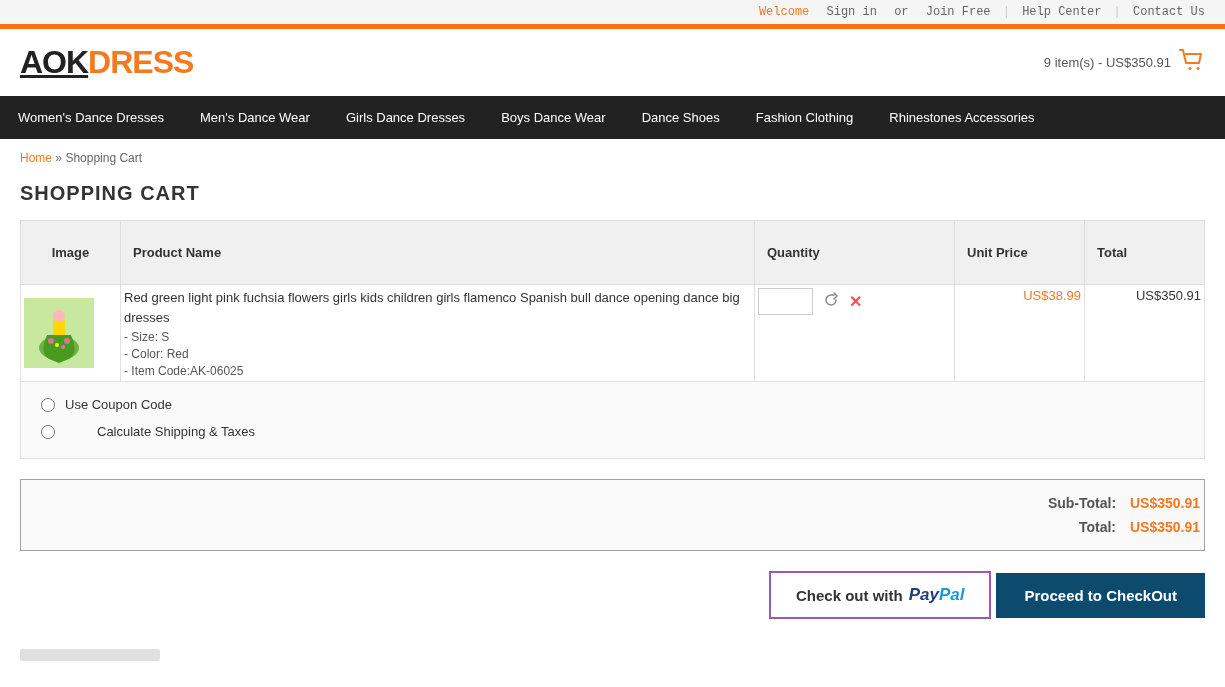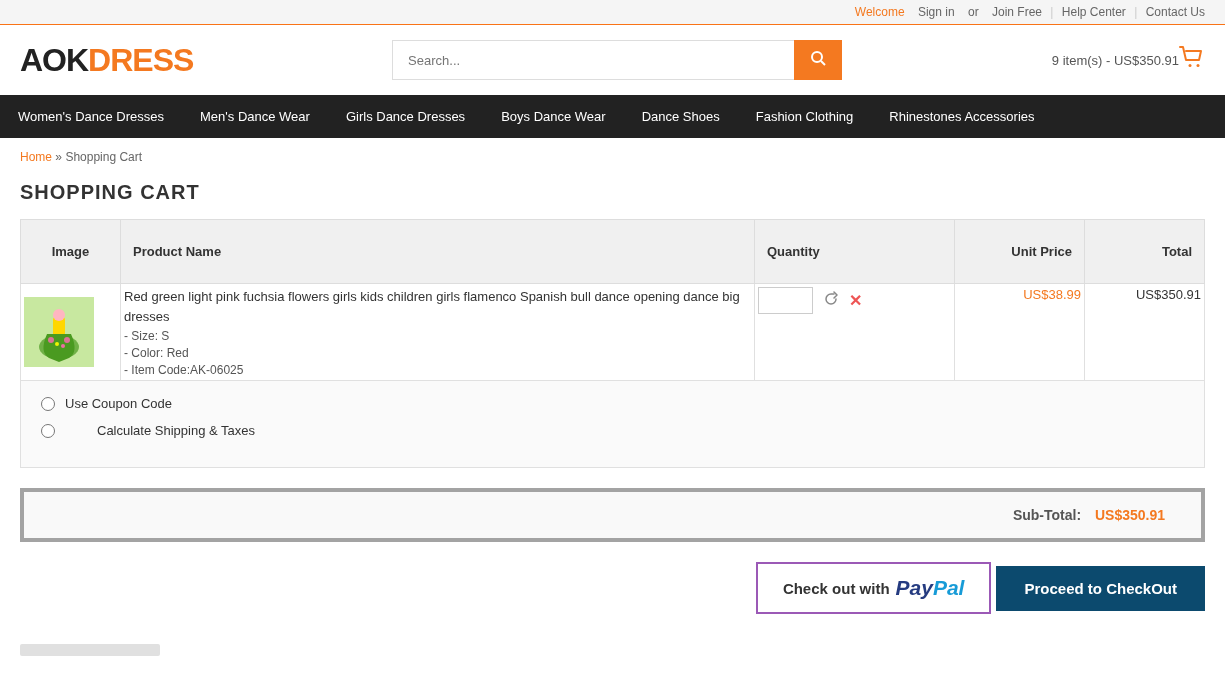--- a/index.html
+++ b/index.html
@@ -1,43 +1,44 @@
 <!DOCTYPE html>
 <html><head>
   <meta charset="utf-8">
   <style>
     * { box-sizing: border-box; margin: 0; padding: 0; }
     body { font-family: Arial, sans-serif; font-size: 13px; color: #333; background: #fff; }
 
     
     .top-bar {
       background: #f5f5f5;
-      border-bottom: 1px solid #f97316;
+      border-bottom: 5px solid #f97316;
       padding: 5px 20px;
       text-align: right;
       font-size: 12px;
       color: #666;
+      font-family: Liberation Mono, monospace;
     }
     .top-bar .welcome { color: #f47920; }
     .top-bar a { color: #666; text-decoration: none; }
     .top-bar .sep { margin: 0 5px; color: #ccc; }
 
     
     .header {
       display: flex;
       align-items: center;
       padding: 15px 20px;
       justify-content: space-between;
     }
     .logo {
       font-size: 32px;
       font-weight: bold;
       letter-spacing: -1px;
     }
-    .logo-aok { color: #222; }
+    .logo-aok { color: #222; text-decoration: underline; }
     .logo-dress { color: #f47920; }
 
     .search-bar {
       display: flex;
       flex: 1;
       max-width: 450px;
       margin: 0 40px;
     }
     .search-bar input {
       flex: 1;
@@ -52,20 +53,21 @@
       border: none;
       padding: 10px 16px;
       cursor: pointer;
       color: #fff;
       font-size: 16px;
     }
 
     .cart-info {
       display: flex;
       align-items: center;
+      gap: 8px;
       font-size: 13px;
       color: #555;
       margin-left: 11px;
     }
     .cart-icon {
       color: #f47920;
       font-size: 22px;
     }
 
     
@@ -110,21 +112,21 @@
       border: 1px solid #e0e0e0;
     }
     .cart-table th {
       background: #f0f0f0;
       border: 1px solid #ddd;
       padding: 24px 12px;
       text-align: left;
       font-weight: bold;
       font-size: 13px;
     }
-    .cart-table th.right { text-align: right; }
+    .cart-table th.right { }
     .cart-table td {
       border: 1px solid #e0e0e0;
       padding: 3px;
       vertical-align: top;
     }
     .product-img {
       width: 70px;
       height: 70px;
       background: #c8e8a0;
       display: flex;
@@ -178,34 +180,34 @@
       padding: 15px 20px;
       background: #fafafa;
     }
     .option-row {
       display: flex;
       align-items: center;
       gap: 10px;
       margin-bottom: 12px;
       font-size: 13px;
     }
-    .option-row:last-child { margin-bottom: 14px; gap: 42px; }
+    .option-row:last-child { margin-bottom: 4px; gap: 42px; }
     .option-radio {
       width: 14px;
       height: 14px;
       cursor: pointer;
     }
 
     
     .summary-section {
       margin: 20px 20px 0;
-      padding: 15px 36px;
+      padding: 15px 4px;
       text-align: right;
       background: #f9f9f9;
-      border: 4px solid #a3a3a3;
+      border: 1px solid #a3a3a3;
     }
     .summary-row {
       font-size: 14px;
       margin-bottom: 8px;
       color: #555;
     }
     .summary-row:last-child { margin-bottom: 0; }
     .summary-amount { color: #f47920; font-weight: bold; margin-left: 10px; }
     .summary-label { font-weight: bold; }
 
@@ -222,21 +224,21 @@
       border: 2px solid #9b59b6;
       padding: 12px 25px;
       cursor: pointer;
       font-size: 15px;
       font-weight: bold;
       color: #333;
       display: flex;
       align-items: center;
       gap: 6px;
     }
-    .paypal-btn .paypal-text { color: #253b80; font-style: italic; font-weight: bold; font-size: 21px; }
+    .paypal-btn .paypal-text { color: #253b80; font-style: italic; font-weight: bold; font-size: 17px; }
     .paypal-btn .paypal-text span { color: #179bd7; }
     .checkout-btn {
       background: #0c4a6e;
       color: #fff;
       border: none;
       padding: 14px 28px;
       cursor: pointer;
       font-size: 15px;
       font-weight: bold;
     }
@@ -263,29 +265,20 @@
   <a href="#">Join Free</a>
   <span class="sep"> | </span>
   <a href="#">Help Center</a>
   <span class="sep"> | </span>
   <a href="#">Contact Us</a>
 </div>
 
 <div class="header">
   <div class="logo">
     <span class="logo-aok">AOK</span><span class="logo-dress">DRESS</span>
-  </div>
-  <div class="search-bar">
-    <input type="text" placeholder="Search..." style="">
-    <button>
-      <svg width="16" height="16" viewBox="0 0 16 16" fill="white">
-        <circle cx="7" cy="7" r="5" fill="none" stroke="white" stroke-width="2"></circle>
-        <line x1="11" y1="11" x2="15" y2="15" stroke="white" stroke-width="2"></line>
-      </svg>
-    </button>
   </div>
   <div class="cart-info">
     <span>9 item(s) - US$350.91</span>
     <span class="cart-icon">
       <svg width="26" height="22" viewBox="0 0 26 22" fill="none">
         <path d="M1 1h3l3 13h13l2-9H7" stroke="#f47920" stroke-width="2" stroke-linecap="round" stroke-linejoin="round"></path>
         <circle cx="11" cy="19.5" r="1.5" fill="#f47920"></circle>
         <circle cx="19" cy="19.5" r="1.5" fill="#f47920"></circle>
       </svg>
     </span>
@@ -388,20 +381,24 @@
     <input type="radio" class="option-radio" name="cart-option" style="">
     <span>Calculate Shipping &amp; Taxes</span>
   </div>
 </div>
 
 <div class="summary-section">
   <div class="summary-row">
     <span class="summary-label">Sub-Total:</span>
     <span class="summary-amount">US$350.91</span>
   </div>
+  <div class="summary-row">
+    <span class="summary-label">Total:</span>
+    <span class="summary-amount">US$350.91</span>
+  </div>
 </div>
 
 <div class="checkout-section">
   <button class="paypal-btn">
     <span>Check out with</span>
     <span class="paypal-text">
       <span style="color:#253b80;font-style:italic;font-weight:bold;">Pay</span><span style="color:#179bd7;font-style:italic;font-weight:bold;">Pal</span>
     </span>
   </button>
   <button class="checkout-btn">Proceed to CheckOut</button>

